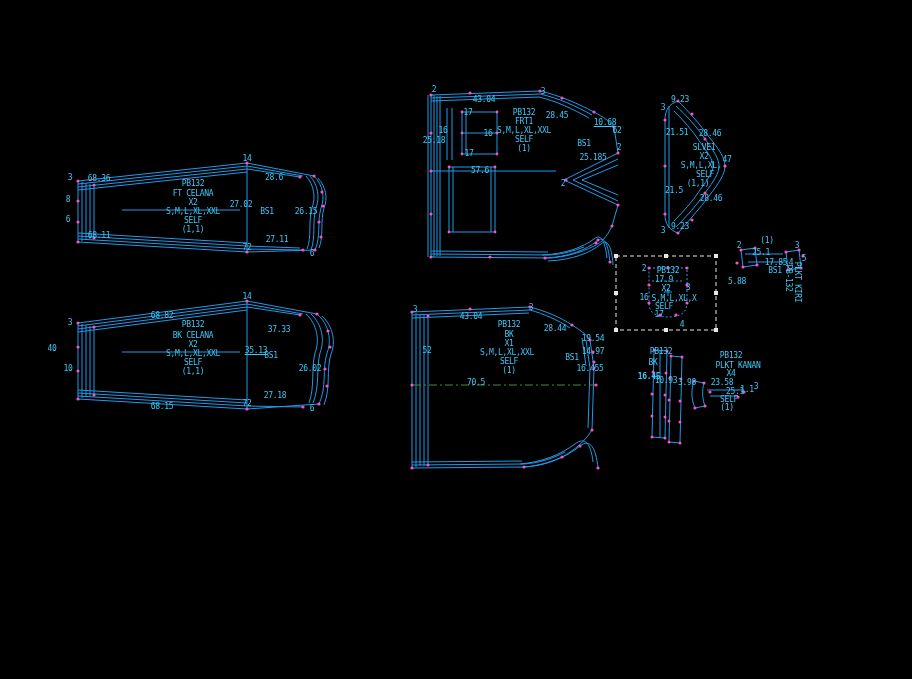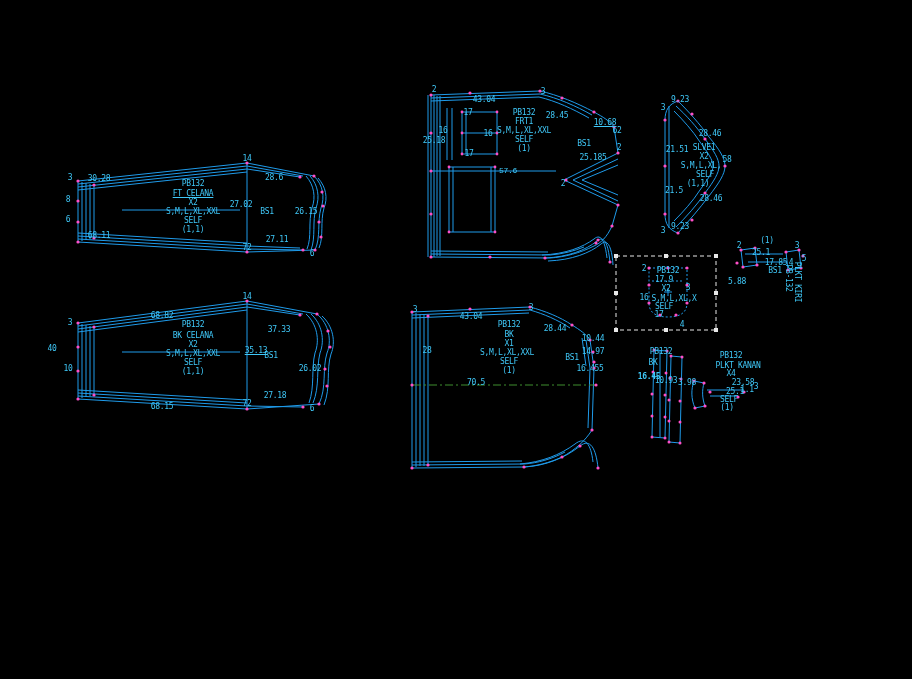--- a/index.html
+++ b/index.html
@@ -288,25 +288,25 @@
       <circle class="pt" cx="695" cy="408" r="1.6"></circle>
         <circle class="pt" cx="705" cy="406" r="1.6"></circle>
       <circle class="pt" cx="710" cy="392" r="1.6"></circle>
         <circle class="pt" cx="744" cy="392" r="1.6"></circle>
       <circle class="pt" cx="738" cy="397" r="1.6"></circle>
     </g>
   </svg>
 
   <div id="labels">
       <span class="lbl" style="left: 70px; top: 178px;">3</span>
-      <span class="lbl" style="left: 99px; top: 179px;">30.28</span>
+      <span class="lbl" style="left: 99px; top: 179px;">68.36</span>
       <span class="lbl" style="left: 247px; top: 159px;">14</span>
       <span class="lbl" style="left: 193px; top: 184px;">PB132</span>
       <span class="lbl" style="left: 274px; top: 178px;">28.6</span>
-      <span class="lbl" style="left: 193px; top: 194px; text-decoration: underline;">FT CELANA</span>
+      <span class="lbl" style="left: 193px; top: 194px;">FT CELANA</span>
       <span class="lbl" style="left: 193px; top: 203px;">X2</span>
       <span class="lbl" style="left: 241px; top: 205px;">27.02</span>
       <span class="lbl" style="left: 68px; top: 200px;">8</span>
       <span class="lbl" style="left: 193px; top: 212px;">S,M,L,XL,XXL</span>
       <span class="lbl" style="left: 267px; top: 212px;">BS1</span>
       <span class="lbl" style="left: 306px; top: 212px;">26.15</span>
       <span class="lbl" style="left: 193px; top: 221px;">SELF</span>
       <span class="lbl" style="left: 193px; top: 230px;">(1,1)</span>
       <span class="lbl" style="left: 68px; top: 220px;">6</span>
       <span class="lbl" style="left: 99px; top: 236px;">68.11</span>
@@ -344,29 +344,29 @@
       <span class="lbl" style="left: 443px; top: 131px;">16</span>
       <span class="lbl" style="left: 488px; top: 134px;">16</span>
       <span class="lbl" style="left: 524px; top: 131px;">S,M,L,XL,XXL</span>
       <span class="lbl" style="left: 434px; top: 141px;">25.18</span>
       <span class="lbl" style="left: 524px; top: 140px;">SELF</span>
       <span class="lbl" style="left: 584px; top: 144px;">BS1</span>
       <span class="lbl" style="left: 524px; top: 149px;">(1)</span>
       <span class="lbl" style="left: 469px; top: 154px;">17</span>
       <span class="lbl" style="left: 593px; top: 158px;">25.185</span>
       <span class="lbl" style="left: 619px; top: 148px;">2</span>
-      <span class="lbl" style="left: 508px; top: 171px; font-family: Liberation Mono, monospace;">57.6</span>
+      <span class="lbl" style="left: 480px; top: 171px;">57.6</span>
       <span class="lbl" style="left: 563px; top: 184px;">2</span>
       <span class="lbl" style="left: 680px; top: 100px;">9.23</span>
       <span class="lbl" style="left: 663px; top: 108px;">3</span>
-      <span class="lbl" style="left: 677px; top: 150px;">21.51</span>
+      <span class="lbl" style="left: 677px; top: 133px;">21.51</span>
       <span class="lbl" style="left: 710px; top: 134px;">28.46</span>
       <span class="lbl" style="left: 704px; top: 148px;">SLVE1</span>
       <span class="lbl" style="left: 704px; top: 157px;">X2</span>
-      <span class="lbl" style="left: 727px; top: 160px;">58</span>
+      <span class="lbl" style="left: 727px; top: 160px;">47</span>
       <span class="lbl" style="left: 701px; top: 166px;">S,M,L,XL,</span>
       <span class="lbl" style="left: 705px; top: 175px;">SELF</span>
       <span class="lbl" style="left: 698px; top: 184px;">(1,1)</span>
       <span class="lbl" style="left: 674px; top: 191px;">21.5</span>
       <span class="lbl" style="left: 711px; top: 199px;">28.46</span>
       <span class="lbl" style="left: 680px; top: 227px;">9.23</span>
       <span class="lbl" style="left: 663px; top: 231px;">3</span>
       <span class="lbl" style="left: 644px; top: 269px;">2</span>
       <span class="lbl" style="left: 668px; top: 271px;">PB132</span>
       <span class="lbl" style="left: 664px; top: 280px;">17.9</span>
@@ -387,38 +387,38 @@
       <span class="lbl" style="left: 791px; top: 263px;">4</span>
       <span class="lbl" style="left: 804px; top: 259px;">5</span>
       <span class="lbl rot" style="left: 788px; top: 278px;">PB-132</span>
       <span class="lbl rot" style="left: 797px; top: 282px;">PLKT KIRI</span>
       <span class="lbl" style="left: 415px; top: 310px;">3</span>
       <span class="lbl" style="left: 471px; top: 317px;">43.04</span>
       <span class="lbl" style="left: 531px; top: 308px;">3</span>
       <span class="lbl" style="left: 509px; top: 325px;">PB132</span>
       <span class="lbl" style="left: 555px; top: 329px;">28.44</span>
       <span class="lbl" style="left: 509px; top: 335px;">BK</span>
-      <span class="lbl" style="left: 593px; top: 339px;">10.44</span>
-      <span class="lbl" style="left: 427px; top: 351px;">28</span>
+      <span class="lbl" style="left: 593px; top: 339px;">19.54</span>
+      <span class="lbl" style="left: 427px; top: 351px;">52</span>
       <span class="lbl" style="left: 509px; top: 344px;">X1</span>
       <span class="lbl" style="left: 507px; top: 353px;">S,M,L,XL,XXL</span>
       <span class="lbl" style="left: 572px; top: 358px;">BS1</span>
       <span class="lbl" style="left: 593px; top: 352px;">14.97</span>
       <span class="lbl" style="left: 509px; top: 362px;">SELF</span>
       <span class="lbl" style="left: 590px; top: 369px;">16.455</span>
       <span class="lbl" style="left: 509px; top: 371px;">(1)</span>
       <span class="lbl" style="left: 476px; top: 383px;">70.5</span>
       <span class="lbl" style="left: 661px; top: 352px;">PB132</span>
       <span class="lbl" style="left: 653px; top: 363px;">BK</span>
       <span class="lbl" style="left: 649px; top: 377px; font-weight: bold;">16.45</span>
       <span class="lbl" style="left: 666px; top: 381px;">10.93</span>
       <span class="lbl" style="left: 687px; top: 383px;">3.98</span>
       <span class="lbl" style="left: 731px; top: 356px;">PB132</span>
       <span class="lbl" style="left: 738px; top: 366px;">PLKT KANAN</span>
       <span class="lbl" style="left: 731px; top: 374px;">X4</span>
-      <span class="lbl" style="left: 722px; top: 383px; margin-left: 21px;">23.58</span>
+      <span class="lbl" style="left: 722px; top: 383px;">23.58</span>
       <span class="lbl" style="left: 735px; top: 392px;">25.1</span>
       <span class="lbl" style="left: 747px; top: 390px;">1.1</span>
       <span class="lbl" style="left: 756px; top: 387px;">3</span>
       <span class="lbl" style="left: 729px; top: 400px;">SELF</span>
       <span class="lbl" style="left: 727px; top: 408px;">(1)</span>
     </div>
 </div>
 
 </body></html>

